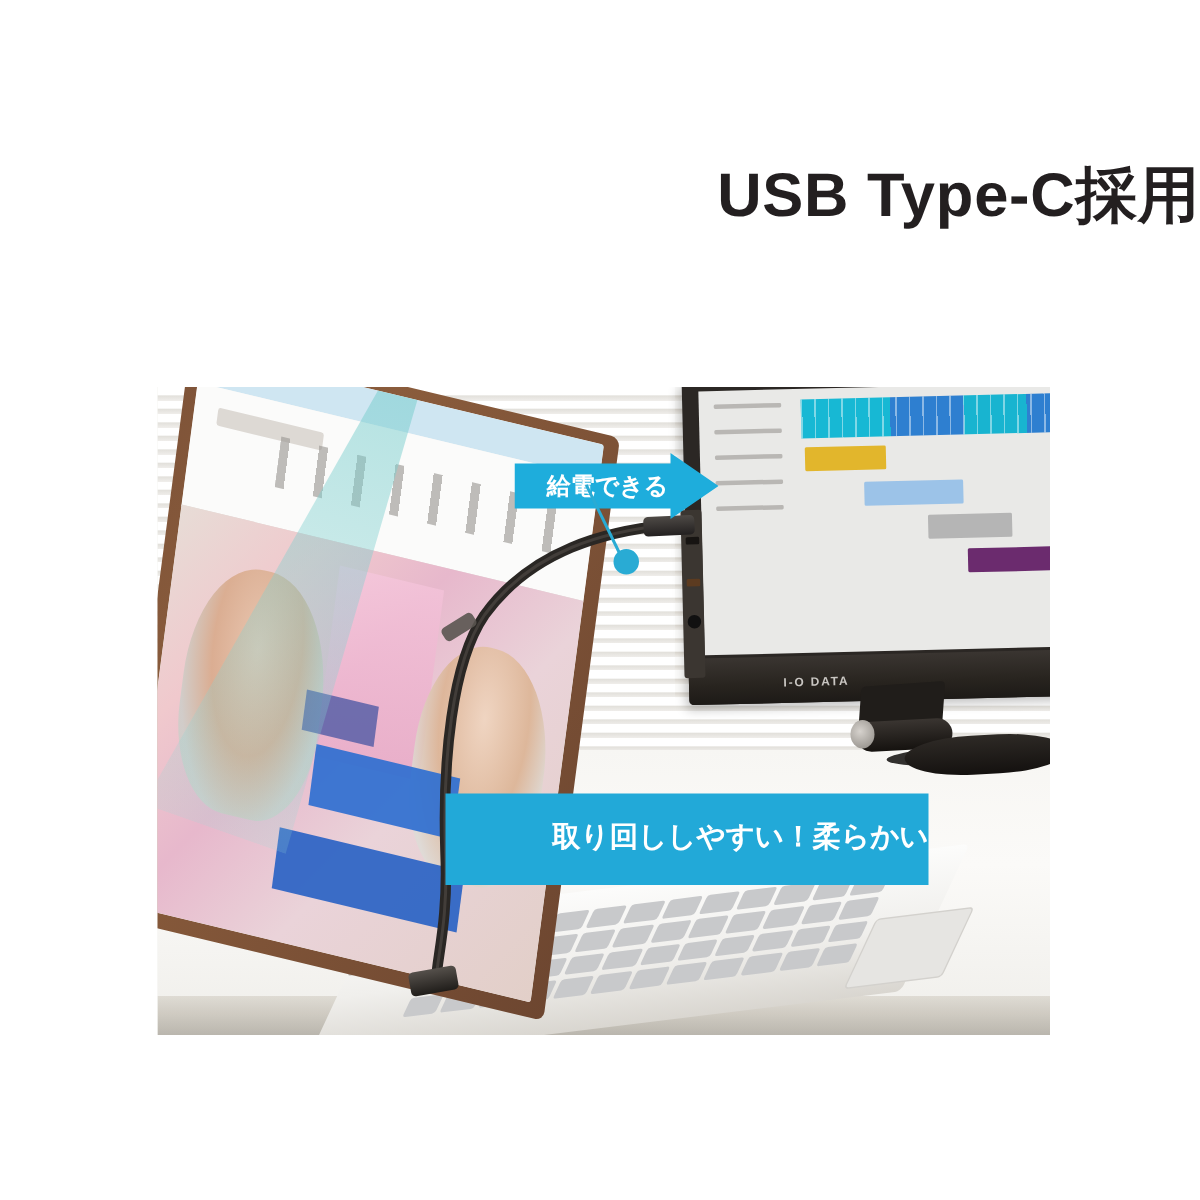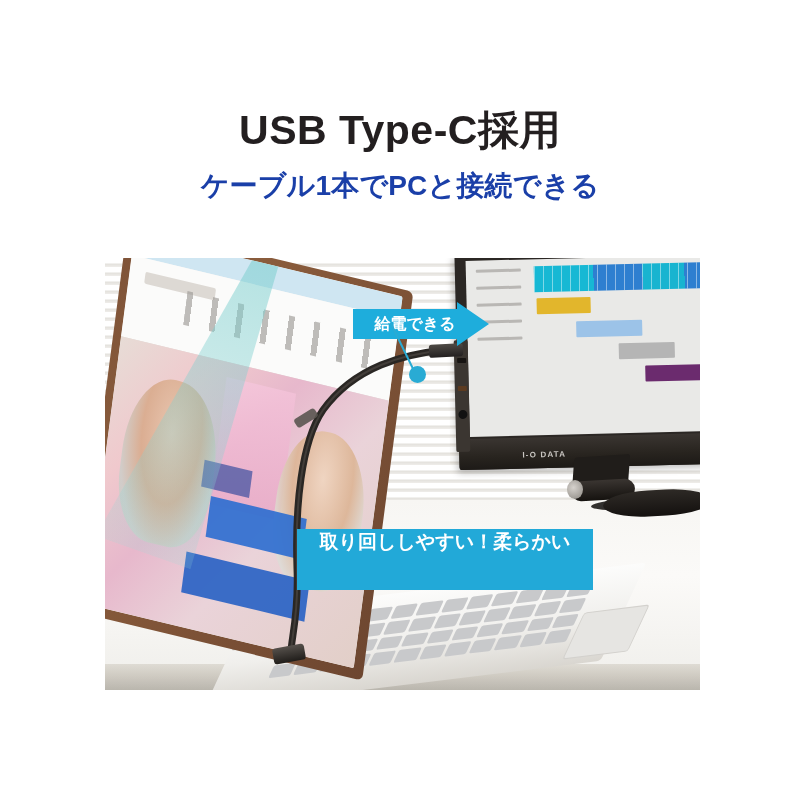--- a/index.html
+++ b/index.html
@@ -25,20 +25,21 @@
   }
   .headline {
     font-family: "Liberation Sans", sans-serif;
     font-size: 41px;
     font-weight: bold;
     color: #231f20;
     letter-spacing: 0.5px;
     line-height: 1.1;
     margin: 0;
     white-space: nowrap;
+    text-align: right;
   }
   .subheadline {
     font-family: "Liberation Sans", sans-serif;
     font-size: 28px;
     font-weight: bold;
     color: #1a3fa8;
     letter-spacing: 0.2px;
     line-height: 1.1;
     margin: 18px 0 0 0;
     white-space: nowrap;
@@ -404,21 +405,21 @@
     width: 10px; height: 24px;
     background: #5a5550;
     border-radius: 3px;
     transform: rotate(58deg);
     opacity: .9;
   }
 
   
   .arrow-callout {
     position: absolute;
-    left: 353px;
+    left: 343px;
     top: 302px;
     width: 136px;
     height: 44px;
   }
   .arrow-callout svg { display: block; }
   .arrow-label {
     position: absolute;
     left: 12px;
     top: 0;
     width: 100px;
@@ -450,44 +451,43 @@
     height: 2px;
     background: #29abd4;
     transform-origin: right center;
     transform: rotate(64deg);
   }
 
   .box-callout {
     position: absolute;
     left: 297px;
     top: 529px;
-    width: 296px;
+    width: 322px;
     height: 61px;
     background: #22a9d8;
     display: flex;
-    flex-direction: row;
-    align-items: flex-start;
+    flex-direction: column;
+    align-items: flex-end;
     justify-content: center;
     box-sizing: border-box;
   }
   .box-line {
     color: #ffffff;
     font-size: 19px;
     font-weight: bold;
     line-height: 1.42;
     white-space: nowrap;
     font-family: "Liberation Sans", sans-serif;
   }
 </style>
 </head>
 <body>
 
 <div class="headline-block">
   <h1 class="headline">USB Type-C採用</h1>
-  <h2 class="subheadline">ケーブル1本でPCと接続できる</h2>
 </div>
 
 <div class="photo">
 
   <div class="blinds"></div>
   <div class="blinds-right"></div>
   <div class="desk"></div>
   <div class="desk-edge"></div>
 
   <div class="monitor">

